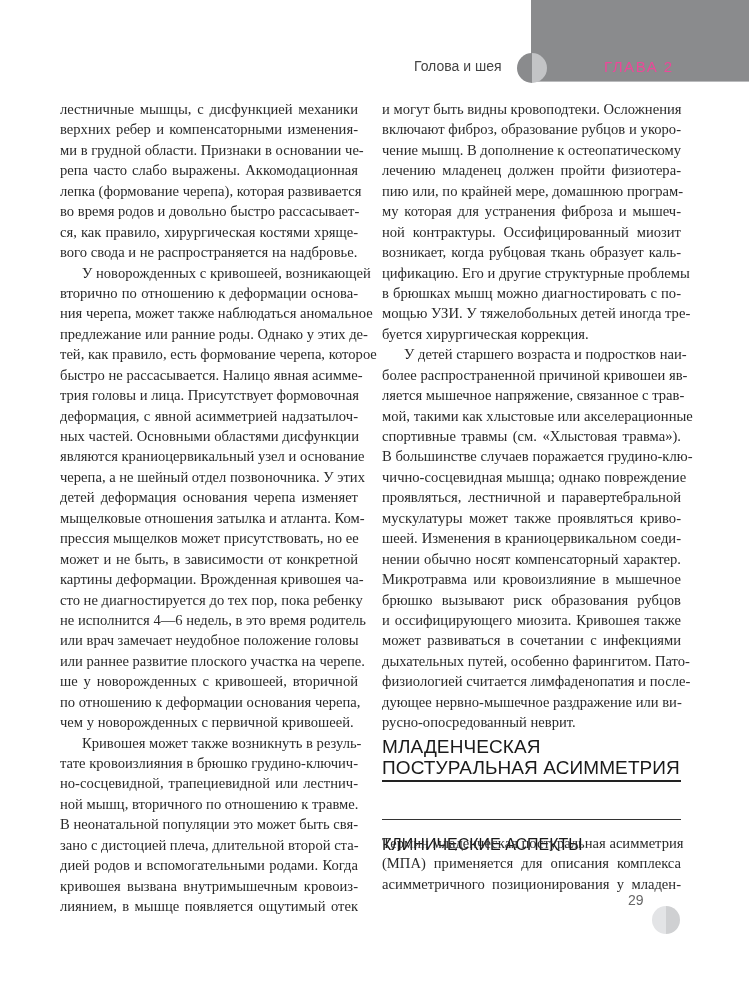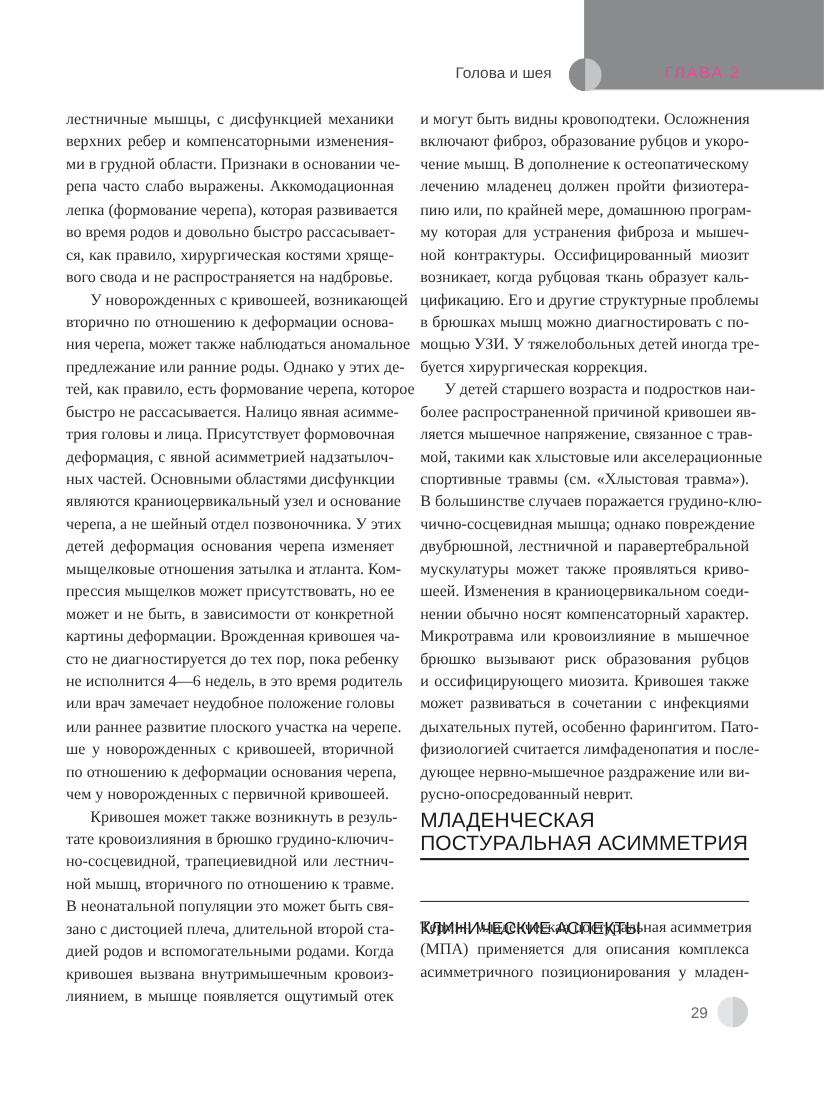--- a/index.html
+++ b/index.html
@@ -22,21 +22,21 @@
   .line { display: block; white-space: nowrap; text-align: justify; text-align-last: justify; height: 20.45px; overflow: visible; }
   .line.last { text-align-last: left; }
   .line.indent { padding-left: 22px; }
 
   .h1 { position: absolute; left: 382px; top: 736px; width: 299px; font-family: "Liberation Sans", sans-serif; font-size: 19px; line-height: 21px; color: #1a1a1a; letter-spacing: 0.1px; }
   .h1-rule { position: absolute; left: 382px; top: 780px; width: 299px; height: 2px; background: #222; }
   .h2 { position: absolute; left: 382px; top: 836px; font-family: "Liberation Sans", sans-serif; font-size: 16px; color: #1a1a1a; }
   .h2-rule { position: absolute; left: 382px; top: 819px; width: 299px; height: 1px; background: #333; }
   .col-right2 { left: 382px; top: 833px; width: 299px; }
 
-  .page-num { position: absolute; left: 628px; top: 912px; font-family: "Liberation Sans", sans-serif; font-size: 14px; color: #666; }
+  .page-num { position: absolute; left: 628px; top: 892px; font-family: "Liberation Sans", sans-serif; font-size: 14px; color: #666; }
   .pn-circle { position: absolute; left: 652px; top: 906px; width: 28px; height: 28px; border-radius: 50%; overflow: hidden; }
   .pn-circle .l { position: absolute; left: 0; top: 0; width: 14px; height: 28px; background: #e3e4e6; }
   .pn-circle .r { position: absolute; left: 14px; top: 0; width: 14px; height: 28px; background: #cfd0d2; }
 </style>
 </head>
 <body>
 
 <div class="page">
   <div class="header-block"></div>
   <div class="header-rule"></div>
@@ -102,21 +102,21 @@
       <span class="line">в брюшках мышц можно диагностировать с по-</span>
       <span class="line">мощью УЗИ. У тяжелобольных детей иногда тре-</span>
       <span class="line last">буется хирургическая коррекция.</span>
       <span class="line indent">У детей старшего возраста и подростков наи-</span>
       <span class="line">более распространенной причиной кривошеи яв-</span>
       <span class="line">ляется мышечное напряжение, связанное с трав-</span>
       <span class="line">мой, такими как хлыстовые или акселерационные</span>
       <span class="line">спортивные травмы (см. «Хлыстовая травма»).</span>
       <span class="line">В большинстве случаев поражается грудино-клю-</span>
       <span class="line">чично-сосцевидная мышца; однако повреждение</span>
-      <span class="line">двубрюшной, лестничной и паравертебральной</span>
+      <span class="line">проявляться, лестничной и паравертебральной</span>
       <span class="line">мускулатуры может также проявляться криво-</span>
       <span class="line">шеей. Изменения в краниоцервикальном соеди-</span>
       <span class="line">нении обычно носят компенсаторный характер.</span>
       <span class="line">Микротравма или кровоизлияние в мышечное</span>
       <span class="line">брюшко вызывают риск образования рубцов</span>
       <span class="line">и оссифицирующего миозита. Кривошея также</span>
       <span class="line">может развиваться в сочетании с инфекциями</span>
       <span class="line">дыхательных путей, особенно фарингитом. Пато-</span>
       <span class="line">физиологией считается лимфаденопатия и после-</span>
       <span class="line">дующее нервно-мышечное раздражение или ви-</span>

